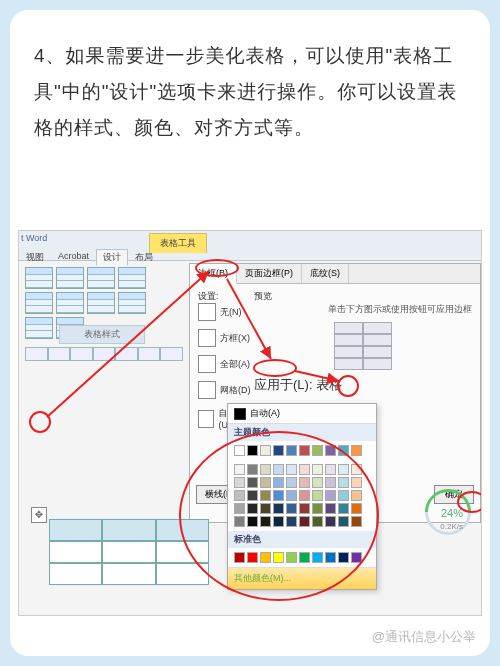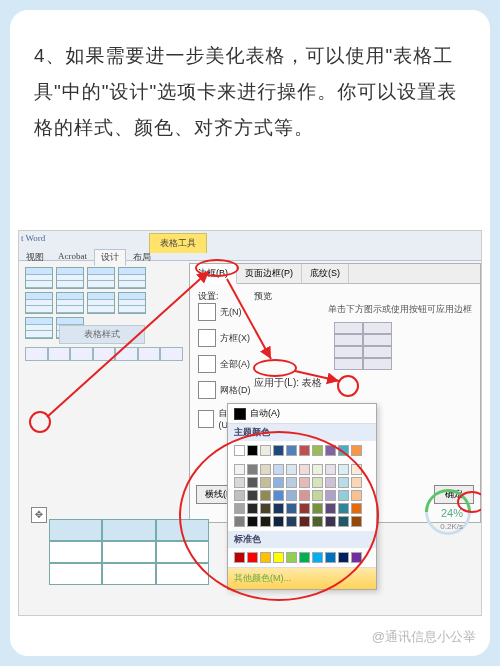--- a/index.html
+++ b/index.html
@@ -2,21 +2,21 @@
 <html><head>
 <meta charset="utf-8">
 <style>
 * { box-sizing: border-box; margin: 0; padding: 0; }
 body { width: 500px; height: 666px; font-family: "Microsoft YaHei", sans-serif; background: #d4e8f5; display: flex; align-items: center; justify-content: center; }
 .card { width: 480px; height: 646px; background: #fff; border-radius: 18px; padding: 28px 24px 12px 24px; position: relative; overflow: hidden; }
 .instruction { font-size: 19px; line-height: 1.9; color: #333; letter-spacing: 1px; }
 .screenshot { position: absolute; left: 0; right: 0; top: 220px; bottom: 40px; padding: 0 8px; }
 .shot-wrap { position: relative; width: 100%; height: 100%; background: #f4f4f4; border: 1px solid #ccc; overflow: hidden; }
 
-.ribbon-bar { position: absolute; left: 0; top: 0; right: 0; height: 30px; background: #e9eef5; border-bottom: 1px solid #b9c4d2; display: flex; align-items: flex-end; font-family: Liberation Serif, serif; }
+.ribbon-bar { position: absolute; left: 0; top: 0; right: 0; height: 30px; background: #e9eef5; border-bottom: 1px solid #b9c4d2; display: flex; align-items: flex-end; }
 .title-word { position: absolute; left: 2px; top: 2px; font-size: 9px; color: #4a6a9a; }
 .ribbon-group-label { background: #ffe36b; font-size: 9px; padding: 3px 10px 3px 10px; border: 1px solid #c9c066; border-bottom: none; position: absolute; left: 130px; top: 2px; color: #444; }
 .tabs-row { position: absolute; left: 0; top: 18px; display: flex; font-size: 9px; color: #444; }
 .tabs-row span { padding: 1px 6px; border: 1px solid transparent; }
 .tabs-row .active { background: #f6f6f6; border: 1px solid #b9c4d2; border-bottom-color: #f6f6f6; }
 
 .gallery { position: absolute; left: 6px; top: 36px; width: 150px; height: 54px; display: flex; gap: 3px; flex-wrap: wrap; }
 .gallery .thumb { width: 28px; height: 22px; border: 1px solid #8aa; background: linear-gradient(#e8f3ff,#e8f3ff); display: flex; flex-direction: column; }
 .gallery .thumb .r { flex: 1; border-bottom: 1px solid #9bb; }
 .gallery .thumb .h { background: #cbe4ff; }
@@ -39,21 +39,21 @@
 .col-m .style-box .d1 { border-top-style: solid; border-top-width: 2px; }
 .col-m .style-box .d2 { border-top-style: dashed; }
 .col-m .style-box .d3 { border-top-style: dotted; }
 .col-m .clr-row { margin-top: 10px; display: flex; align-items: center; gap: 2px; }
 .col-m .clr-swatch { width: 60px; height: 14px; border: 1px solid #666; background: linear-gradient(90deg,#000 14%,#fff 14%); display: inline-block; }
 .col-m .clr-btn { width: 14px; height: 14px; border: 1px solid #666; background: #dbe5f1; display: inline-block; font-size: 8px; line-height: 12px; text-align: center; }
 .col-r { flex: 1; }
 .col-r .preview-label { font-size: 9px; text-align: right; color: #555; }
 .col-r .preview-grid { width: 58px; height: 48px; margin: 6px auto; background: #e8e8f0; display: grid; grid-template-columns: 1fr 1fr; grid-template-rows: repeat(4,1fr); }
 .col-r .preview-grid div { border: 1px solid #aab; }
-.col-r .apply { font-size: 10px; margin-top: 4px; }
+.col-r .apply { font-size: 13px; margin-top: 4px; }
 .col-r .ok-btn { position: absolute; right: 6px; bottom: 6px; font-size: 9px; padding: 2px 10px; border: 1px solid #888; background: #eee; }
 .hline-btn { position: absolute; left: 6px; bottom: 6px; font-size: 9px; padding: 2px 8px; border: 1px solid #888; background: #eee; }
 
 .color-pop { position: absolute; left: 208px; top: 172px; width: 150px; background: #fdfdfd; border: 1px solid #aaa; box-shadow: 2px 2px 6px rgba(0,0,0,.2); z-index: 5; font-size: 9px; }
 .color-pop .auto-row { display: flex; align-items: center; gap: 4px; border-bottom: 1px solid #ddd; padding: 3px 6px; }
 .color-pop .auto-sw { width: 12px; height: 12px; border: 1px solid #333; background: #000; }
 .color-pop .hdr { background: #e3ecf7; padding: 2px 6px; color: #446; font-weight: bold; }
 .color-pop .grid { display: grid; grid-template-columns: repeat(10, 11px); gap: 2px; padding: 4px 6px; }
 .color-pop .grid span { width: 11px; height: 11px; border: 1px solid #aaa; }
 .color-pop .std-row { display: flex; gap: 2px; padding: 4px 6px; }

